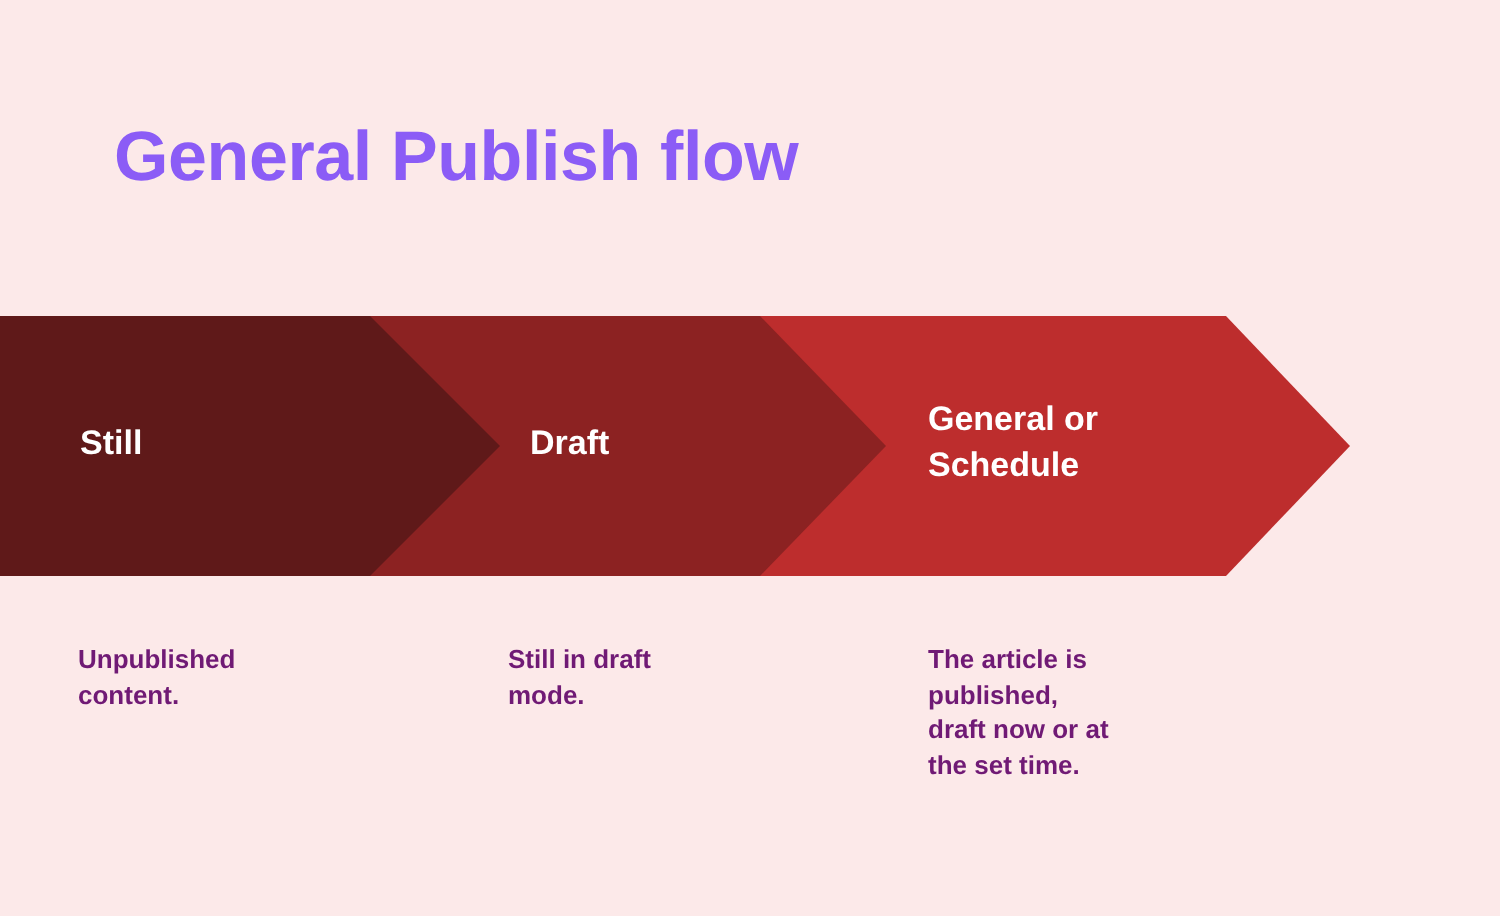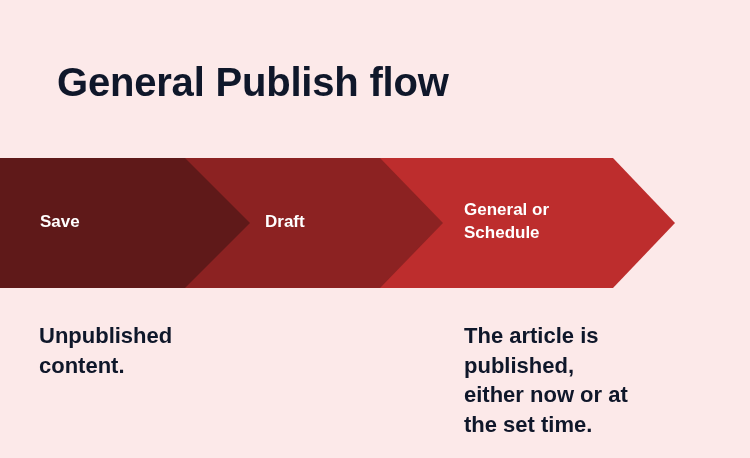--- a/index.html
+++ b/index.html
@@ -21,23 +21,23 @@
     top: 0;
     width: 750px;
     height: 458px;
   }
 
   
   .title {
     position: absolute;
     left: 57px;
     top: 58px;
-    font-size: 40px;
+    font-size: 35px;
     font-weight: bold;
-    color: #0f172a;
+    color: #8b5cf6;
     letter-spacing: -0.2px;
     white-space: nowrap;
     line-height: 1.2;
   }
 
   
   .chevron-band {
     position: absolute;
     left: 0;
     top: 158px;
@@ -87,22 +87,22 @@
     white-space: pre-line;
     z-index: 6;
   }
   .chev-label-1 { left: 40px;  top: 211px; }
   .chev-label-2 { left: 265px; top: 211px; }
   .chev-label-3 { left: 464px; top: 199px; }
 
   
   .caption {
     position: absolute;
-    color: #0f172a;
-    font-size: 22px;
+    color: #701a75;
+    font-size: 13px;
     font-weight: bold;
     line-height: 1.35;
     white-space: pre-line;
   }
   .caption-1 { left: 39px;  top: 321px; }
   .caption-2 { left: 254px; top: 321px; }
   .caption-3 { left: 464px; top: 321px; }
 </style>
 </head>
 <body>
@@ -110,29 +110,31 @@
 <div class="canvas">
 
   <div class="title">General Publish flow</div>
 
   <div class="chevron-band">
     <div class="chevron chev-3"></div>
     <div class="chevron chev-2"></div>
     <div class="chevron chev-1"></div>
   </div>
 
-  <div class="chev-label chev-label-1">Save</div>
+  <div class="chev-label chev-label-1">Still</div>
 
   <div class="chev-label chev-label-2">Draft</div>
 
   <div class="chev-label chev-label-3">General or
 Schedule</div>
 
   <div class="caption caption-1">Unpublished
 content.</div>
 
+  <div class="caption caption-2">Still in draft
+mode.</div>
 
   <div class="caption caption-3">The article is
 published,
-either now or at
+draft now or at
 the set time.</div>
 
 </div>
 
 </body></html>

